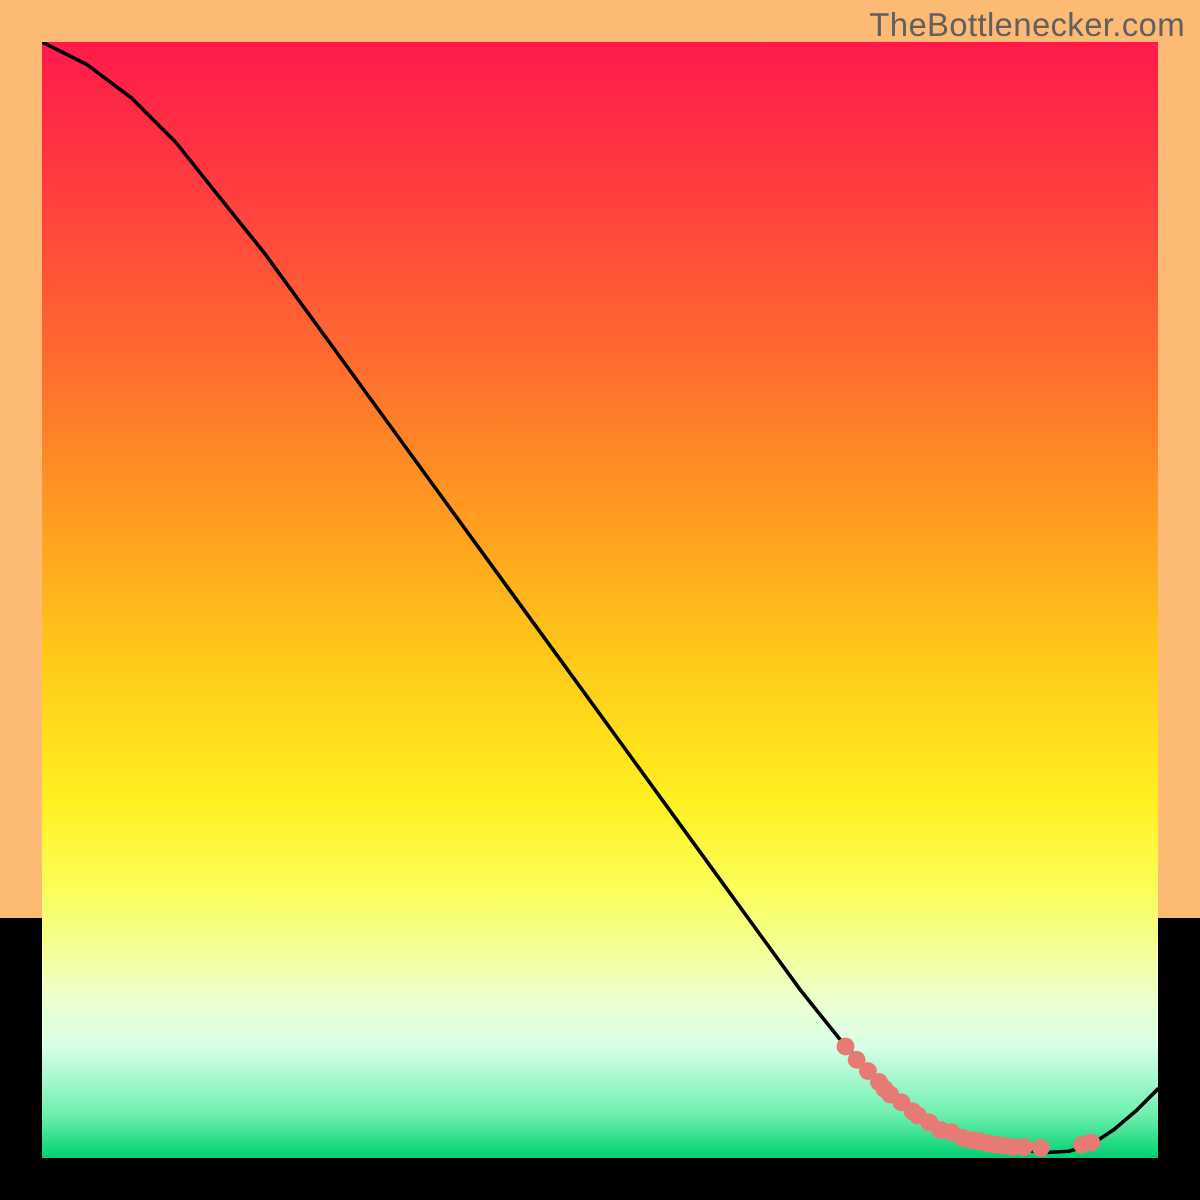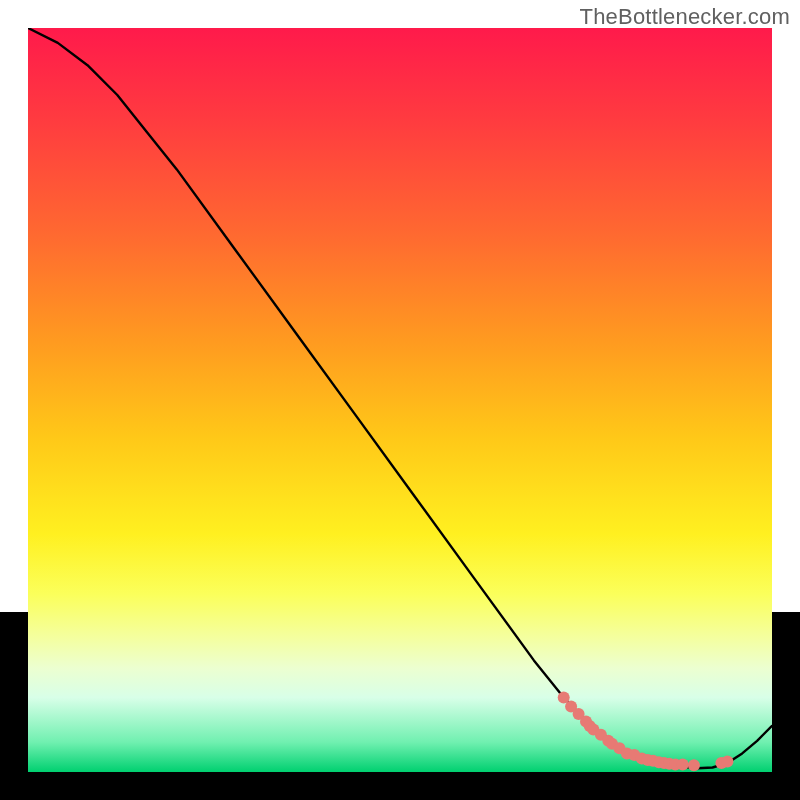--- a/index.html
+++ b/index.html
@@ -8,21 +8,21 @@
     width: 800px;
     height: 800px;
     background: #000;
     overflow: hidden;
     font-family: Arial, Helvetica, sans-serif;
   }
   .stage {
     position: relative;
     width: 800px;
     height: 612px;
-    background: #ffffff;
+    background: #fdba74;
     text-decoration: underline;
   }
   .plot-area {
     position: absolute;
     left: 28px;
     top: 28px;
     width: 744px;
     height: 744px;
   }
   .gradient-bg {

